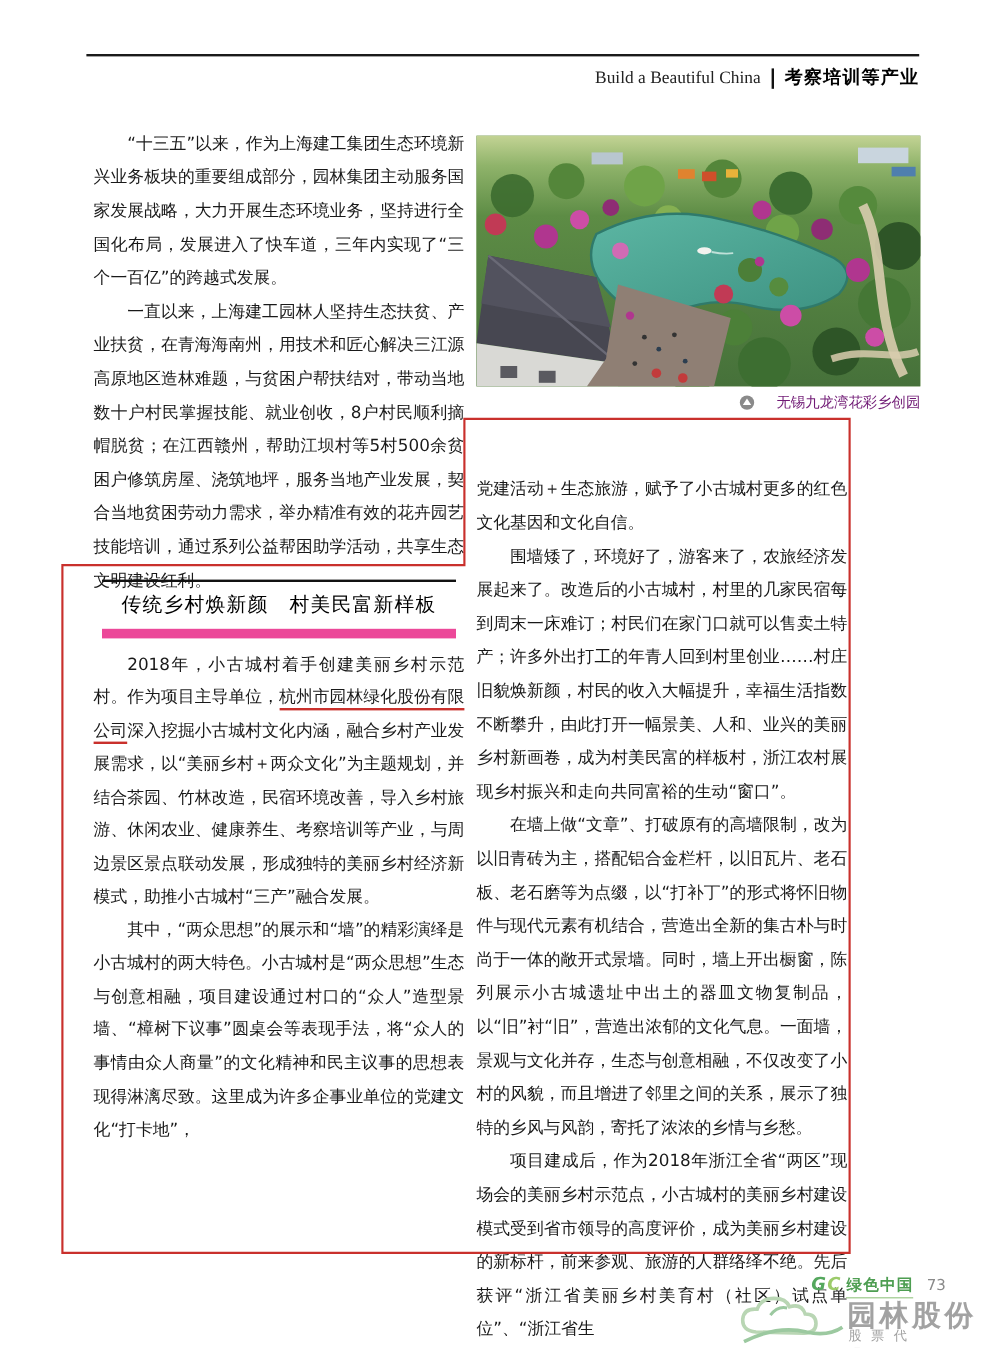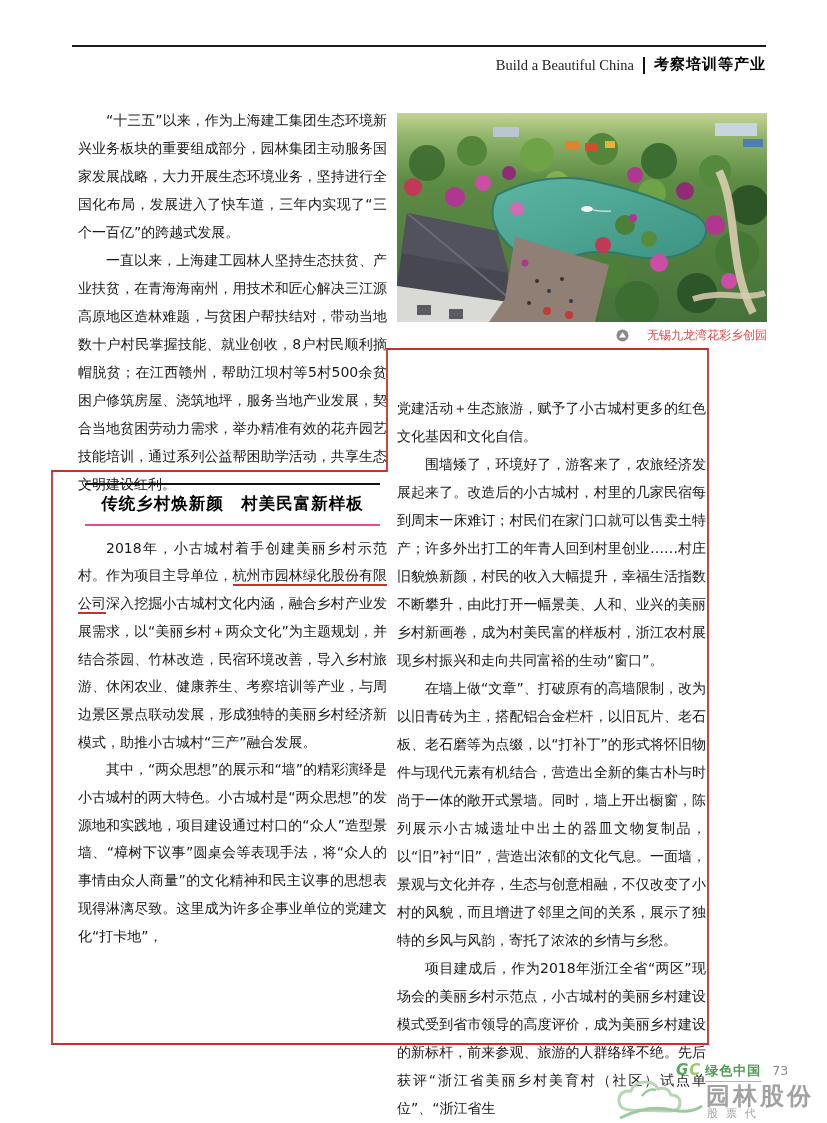--- a/index.html
+++ b/index.html
@@ -17,27 +17,27 @@
   #header .cn{font-size:15px;font-weight:bold;color:#000;letter-spacing:1px;}
   
   .col{position:absolute;text-align:justify;font-size:14px;line-height:28px;color:#191919;}
   .col p{margin:0;text-indent:2em;}
   .col p.noindent{text-indent:0;}
   #colA{left:78px;top:106px;width:309px;}
   #colB{left:78px;top:483px;width:309px;line-height:27.7px;}
   #colR{left:397px;top:354px;width:309px;line-height:28px;margin-top:40px;}
   .sec-head{
     width:295px;margin:0 auto 9px auto;text-align:center;
-    border-top:2px solid #111;border-bottom:2px solid #ec4899;
-    padding:5px 0 6px 0;font-size:16.5px;font-weight:bold;letter-spacing:1px;color:#000;
+    border-top:2px solid #111;border-bottom:8px solid #ec4899;
+    padding:5px 0 6px 0;font-size:16.5px;font-weight:normal;letter-spacing:1px;color:#000;
   }
   .company{border-bottom:2px solid #c9302c;padding-bottom:1px;}
   
   #photo{left:397px;top:113px;width:370px;height:209px;background:#6b9350;}
-  #caption{left:397px;top:327px;width:370px;text-align:right;font-size:12px;color:#ef4444;
+  #caption{left:397px;top:327px;width:370px;text-align:right;font-size:12px;color:#701a75;
            display:flex;justify-content:flex-end;align-items:center;gap:18px;}
   
   #annotation{left:0;top:0;width:827px;height:1123px;pointer-events:none;}
   
   #brand{left:676px;top:1061px;display:flex;align-items:baseline;gap:5px;}
   #brand .g1{font-size:15px;font-weight:bold;color:#55a85e;font-style:italic;}
   #brand .g2{font-size:15px;font-weight:bold;color:#9ccb6a;font-style:italic;margin-left:-4px;}
   #brand .name{font-size:13px;font-weight:bold;color:#4e9e52;letter-spacing:1px;border-bottom:1px solid #9cc98a;padding-bottom:1px;text-align:right;}
   #brand .pagenum{font-size:12.5px;color:#8a8a8a;margin-left:6px;}
   #logo-cloud{left:608px;top:1076px;}
@@ -151,21 +151,21 @@
   </div>
 
   <div id="colA" class="col">
     <p>“十三五”以来，作为上海建工集团生态环境新兴业务板块的重要组成部分，园林集团主动服务国家发展战略，大力开展生态环境业务，坚持进行全国化布局，发展进入了快车道，三年内实现了“三个一百亿”的跨越式发展。</p>
     <p>一直以来，上海建工园林人坚持生态扶贫、产业扶贫，在青海海南州，用技术和匠心解决三江源高原地区造林难题，与贫困户帮扶结对，带动当地数十户村民掌握技能、就业创收，8户村民顺利摘帽脱贫；在江西赣州，帮助江坝村等5村500余贫困户修筑房屋、浇筑地坪，服务当地产业发展，契合当地贫困劳动力需求，举办精准有效的花卉园艺技能培训，通过系列公益帮困助学活动，共享生态文明建设红利。</p>
   </div>
 
   <div id="colB" class="col">
     <div class="sec-head">传统乡村焕新颜　村美民富新样板</div>
     <p><span>2018年，小古城村着手创建美丽乡村示范村。作为项目主导单位，</span><span class="company">杭州市园林绿化股份有限公司</span><span>深入挖掘小古城村文化内涵，融合乡村产业发展需求，以“美丽乡村＋两众文化”为主题规划，并结合茶园、竹林改造，民宿环境改善，导入乡村旅游、休闲农业、健康养生、考察培训等产业，与周边景区景点联动发展，形成独特的美丽乡村经济新模式，助推小古城村“三产”融合发展。</span></p>
-    <p>其中，“两众思想”的展示和“墙”的精彩演绎是小古城村的两大特色。小古城村是“两众思想”的发源地和实践地，项目建设通过村口的“众人”造型景墙、“樟树下议事”圆桌会等表现手法，将“众人的事情由众人商量”的文化精神和民主议事的思想表现得淋漓尽致。这里成为许多企事业单位的党建文化“打卡地”，</p>
+    <p>其中，“两众思想”的展示和“墙”的精彩演绎是小古城村的两大特色。小古城村是“两众思想”生态与创意相融，项目建设通过村口的“众人”造型景墙、“樟树下议事”圆桌会等表现手法，将“众人的事情由众人商量”的文化精神和民主议事的思想表现得淋漓尽致。这里成为许多企事业单位的党建文化“打卡地”，</p>
   </div>
 
   <div id="colR" class="col">
     <p class="noindent">党建活动＋生态旅游，赋予了小古城村更多的红色文化基因和文化自信。</p>
     <p>围墙矮了，环境好了，游客来了，农旅经济发展起来了。改造后的小古城村，村里的几家民宿每到周末一床难订；村民们在家门口就可以售卖土特产；许多外出打工的年青人回到村里创业……村庄旧貌焕新颜，村民的收入大幅提升，幸福生活指数不断攀升，由此打开一幅景美、人和、业兴的美丽乡村新画卷，成为村美民富的样板村，浙江农村展现乡村振兴和走向共同富裕的生动“窗口”。</p>
     <p>在墙上做“文章”、打破原有的高墙限制，改为以旧青砖为主，搭配铝合金栏杆，以旧瓦片、老石板、老石磨等为点缀，以“打补丁”的形式将怀旧物件与现代元素有机结合，营造出全新的集古朴与时尚于一体的敞开式景墙。同时，墙上开出橱窗，陈列展示小古城遗址中出土的器皿文物复制品，以“旧”衬“旧”，营造出浓郁的文化气息。一面墙，景观与文化并存，生态与创意相融，不仅改变了小村的风貌，而且增进了邻里之间的关系，展示了独特的乡风与风韵，寄托了浓浓的乡情与乡愁。</p>
     <p>项目建成后，作为2018年浙江全省“两区”现场会的美丽乡村示范点，小古城村的美丽乡村建设模式受到省市领导的高度评价，成为美丽乡村建设的新标杆，前来参观、旅游的人群络绎不绝。先后获评“浙江省美丽乡村美育村（社区）试点单位”、“浙江省生</p>
   </div>
 
   <svg id="annotation" class="abs" viewBox="0 0 827 1123">

